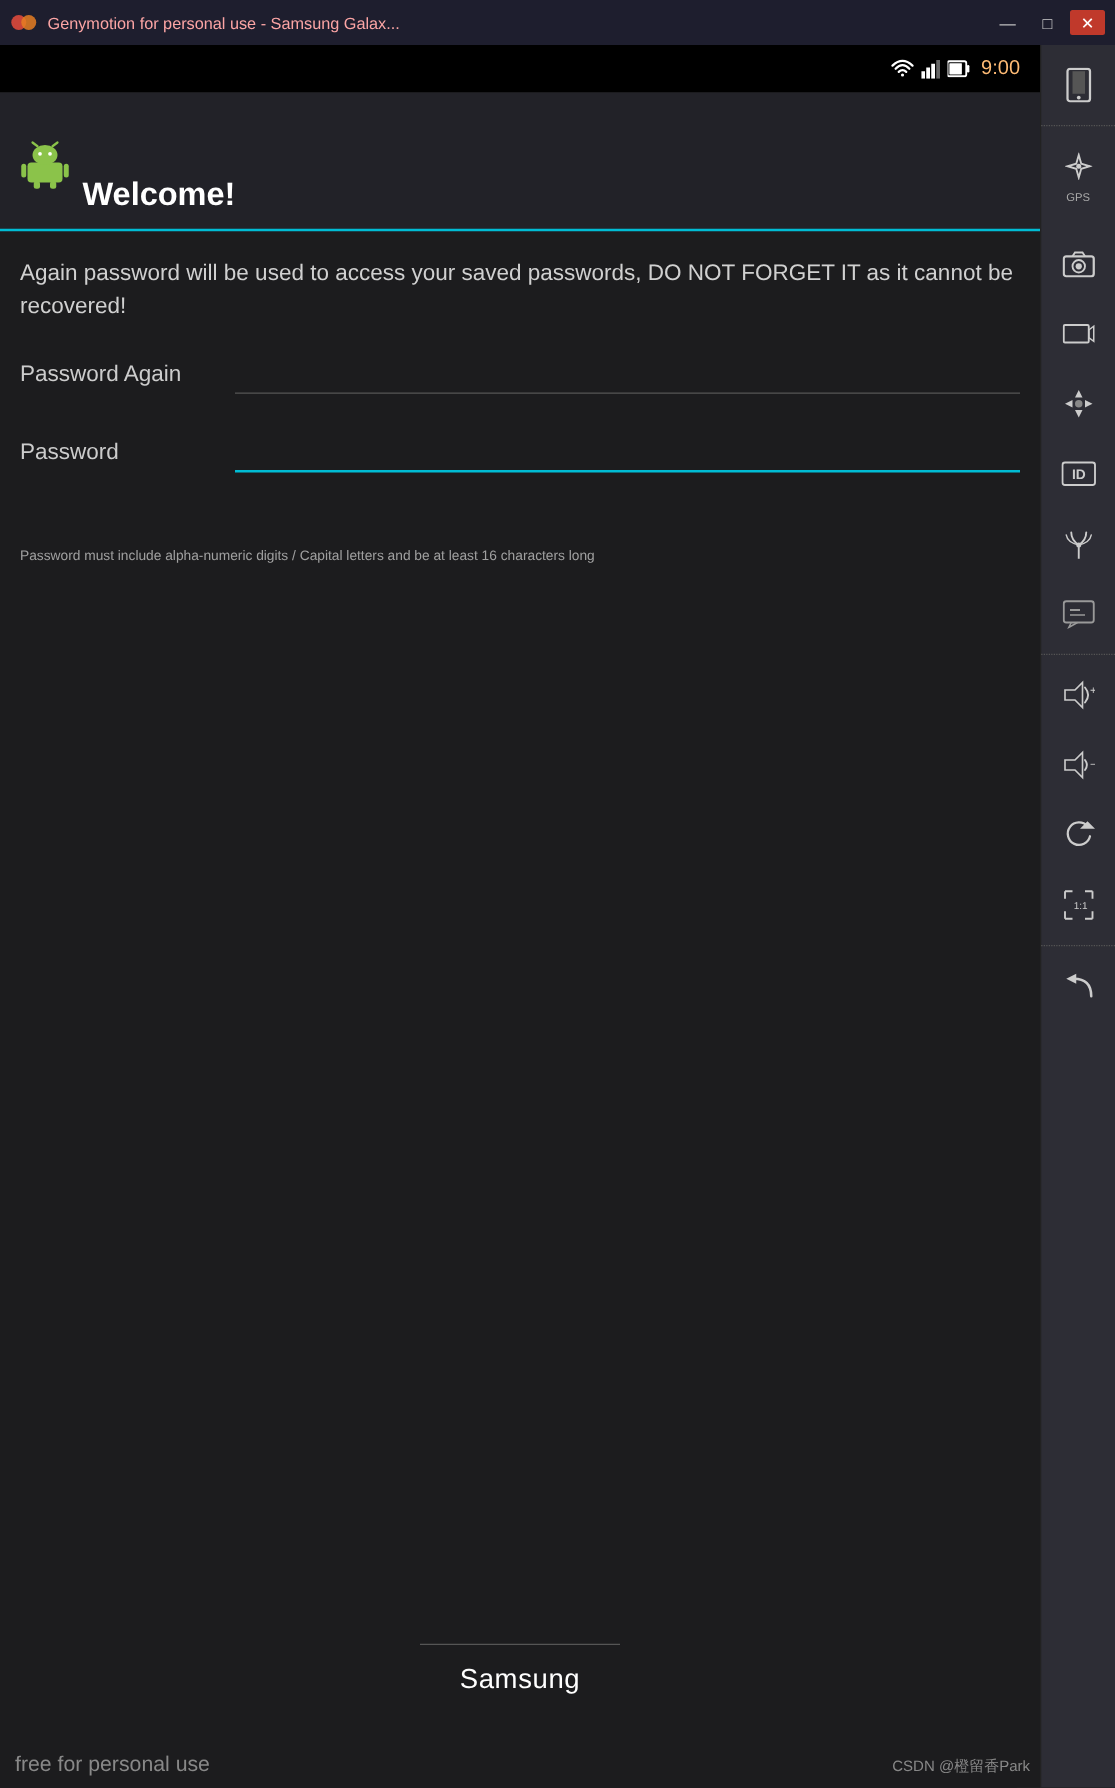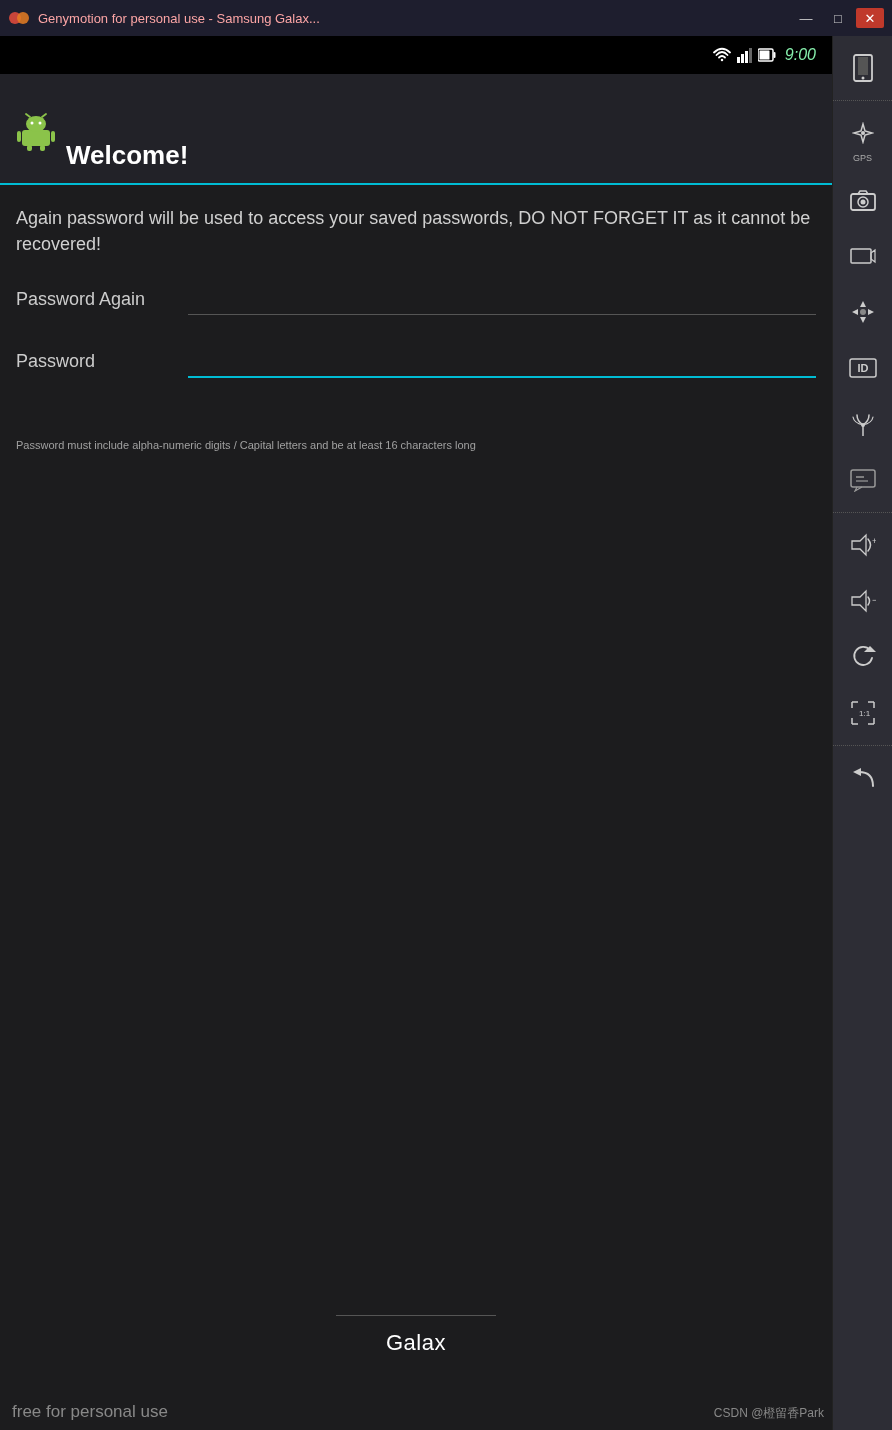--- a/index.html
+++ b/index.html
@@ -86,25 +86,24 @@
       justify-content: flex-end;
       padding: 0 16px;
       gap: 8px;
     }
     .status-icons {
       display: flex;
       align-items: center;
       gap: 5px;
     }
     .status-time {
-      color: #86efac;
+      color: #fdba74;
       font-size: 16px;
       font-weight: 500;
       margin-left: 4px;
-      font-style: italic;
     }
 
     
     .app-content {
       flex: 1;
       background: #1c1c1e;
       padding: 0;
       position: relative;
     }
 
@@ -258,21 +257,21 @@
       font-size: 20px;
       border-radius: 4px;
       margin: 2px 0;
     }
 
     .sidebar-btn-label {
       color: #aaa;
       font-size: 9px;
       text-align: center;
       margin-top: -4px;
-      margin-bottom: 5px;
+      margin-bottom: 16px;
     }
 
     
     .csdn-watermark {
       position: absolute;
       bottom: 8px;
       right: 8px;
       color: #888;
       font-size: 12px;
       z-index: 5;
@@ -367,21 +366,21 @@
           <div class="form-input-wrapper">
             <input type="password" class="form-input" value="" placeholder="" style="">
           </div>
         </div>
       </div>
 
       <div class="password-req">Password must include alpha-numeric digits / Capital letters and be at least 16 characters long</div>
 
       <div class="submit-area">
         <div class="submit-divider"></div>
-        <button class="submit-btn">Galax</button>
+        <button class="submit-btn">Samsung</button>
       </div>
 
       <div class="bottom-watermark">free for personal use</div>
 
       <div class="csdn-watermark">CSDN @橙留香Park</div>
     </div>
   </div>
 
   <div class="right-sidebar">
 

